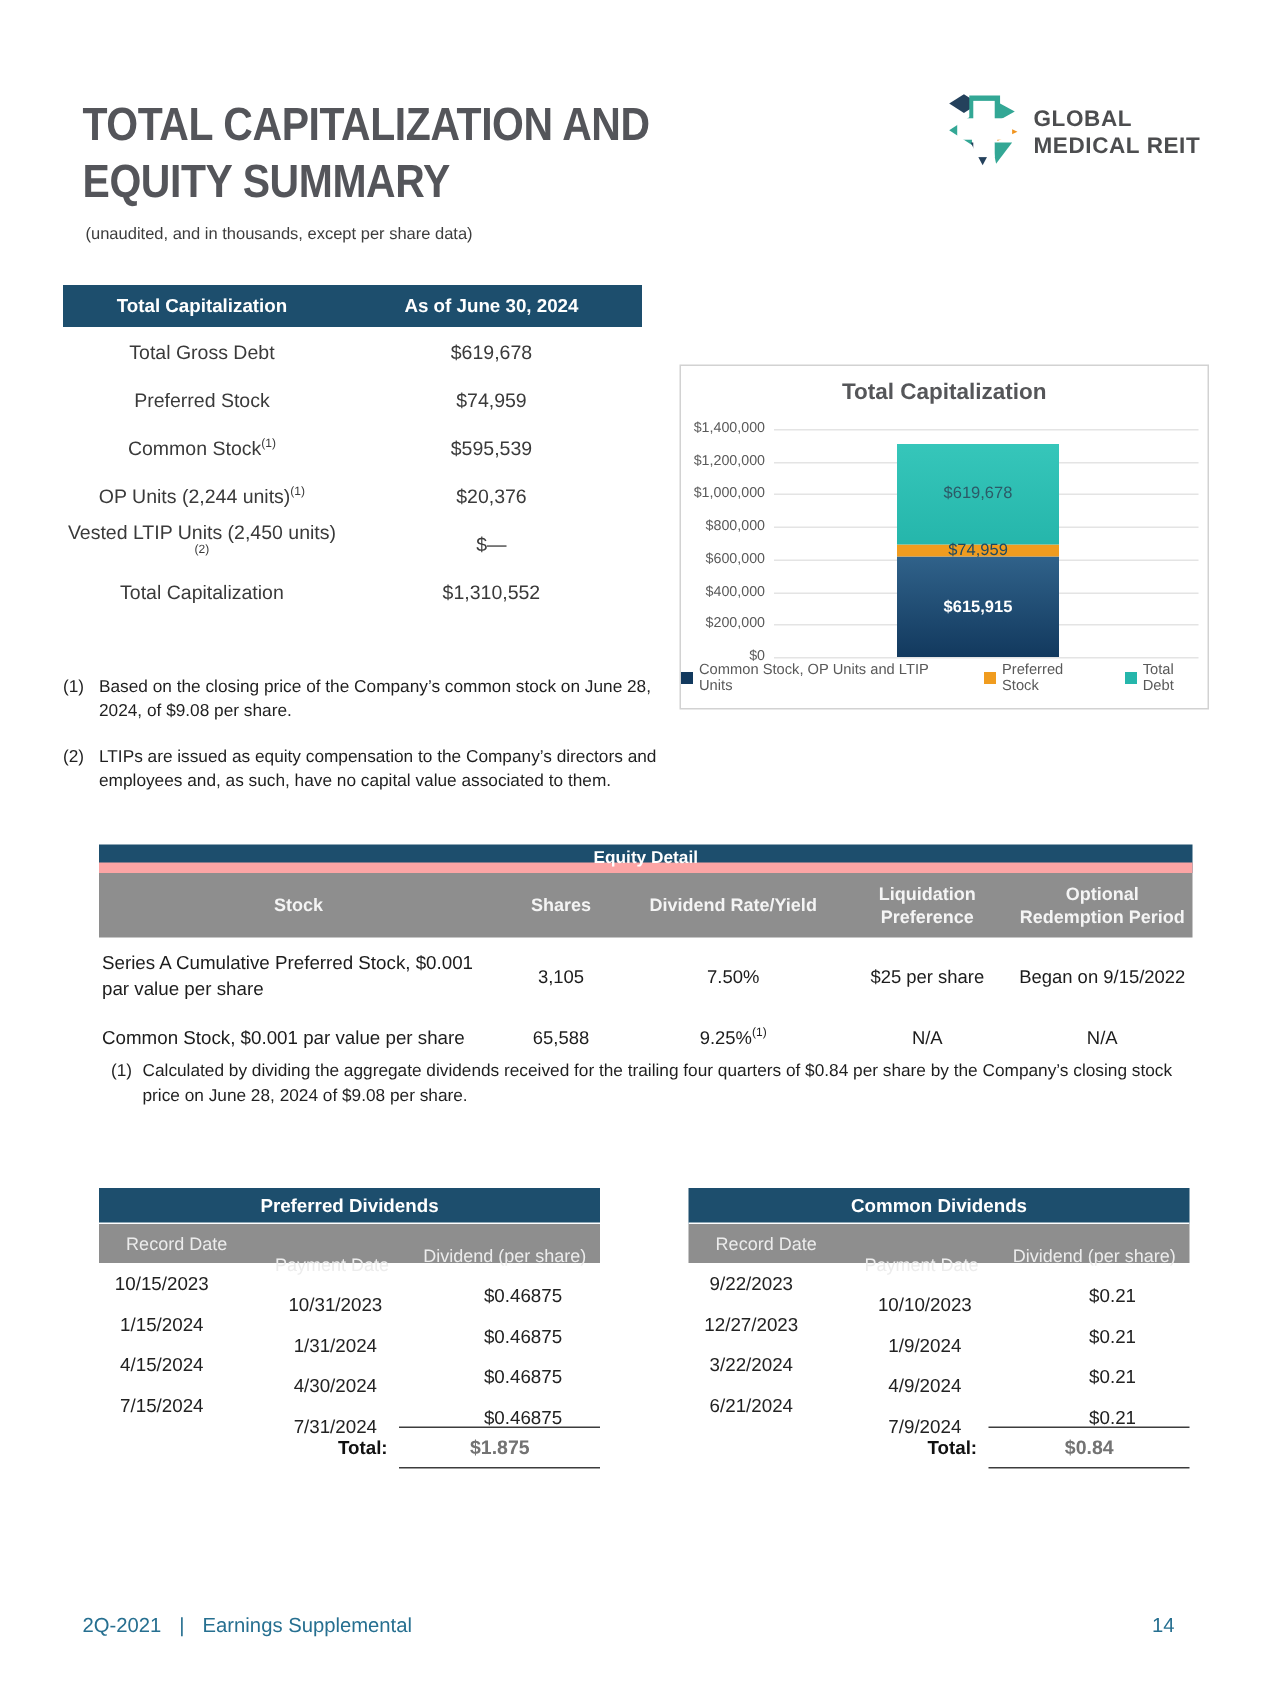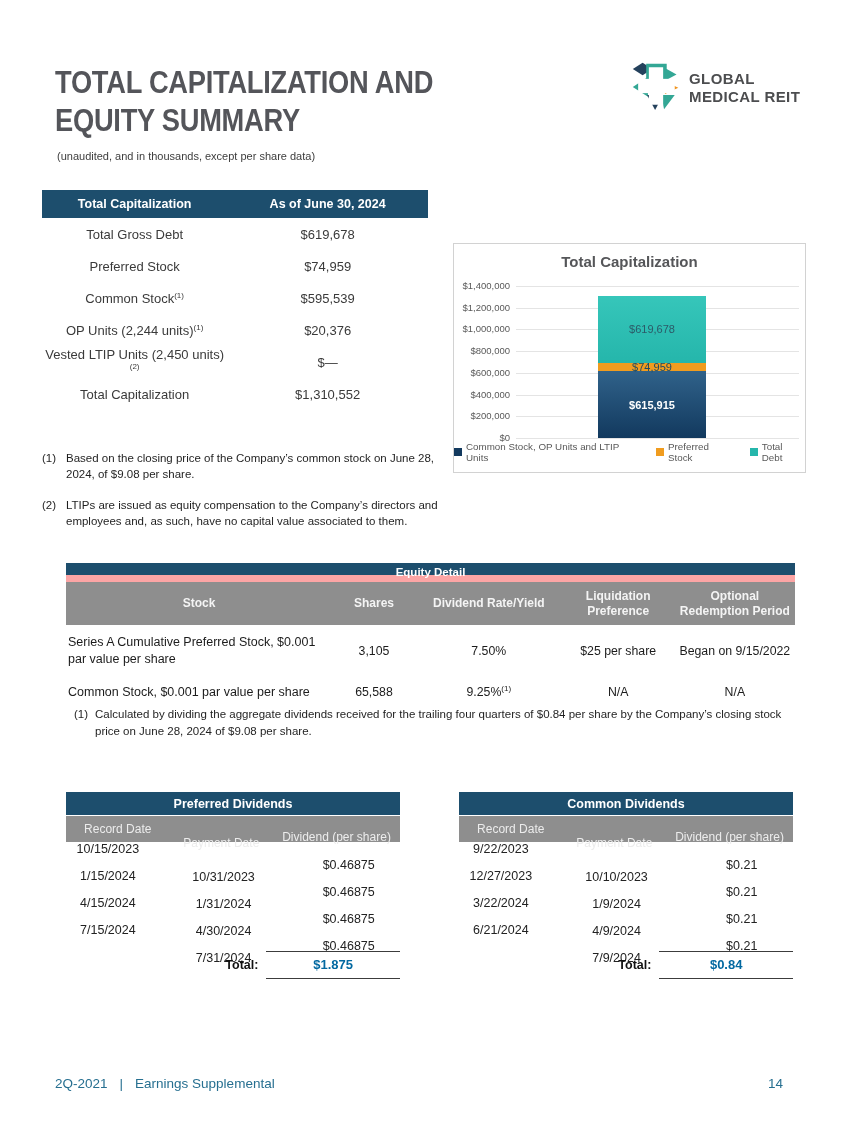--- a/index.html
+++ b/index.html
@@ -61,24 +61,24 @@
   .fn-equity { position:absolute; left:74px; top:706px; width:718px; font-size:11.5px; color:#1f1f1f; display:flex; line-height:1.45; }
   .fn-equity .fn-marker { width:21px; }
 
   
   .div-table { position:absolute; top:792px; width:334px; }
   .div-pref { left:66px; } .div-comm { left:459px; }
   .dt-title { background:#1d4e6d; height:24px; line-height:24px; color:#fff; font-weight:700; font-size:12.5px; text-align:center; border-bottom:1px solid #fff; }
   .dt-head { display:flex; background:#8e8e8e; height:26px; align-items:center; color:#ececec; font-size:12px; }
   .dt-head div, .dt-row div { text-align:center; }
   .dc1 { width:31%; } .dc2 { width:31%;margin-top:28px; } .dc3 { width:38%;margin-top:16px; }
-  .dt-row { display:flex; height:27px; font-size:12.5px; color:#222;gap:32px; }
+  .dt-row { display:flex; height:27px; align-items:center; font-size:12.5px; color:#222;gap:32px; }
   .dt-total { display:flex; align-items:center; margin-top:1px; }
   .dt-total .tl { width:60%; text-align:right; font-weight:700; font-size:12.5px; color:#111; padding-right:8px; }
-  .dt-total .tv { width:40%; text-align:center; font-weight:700; font-size:13px; color:#0369a1; border-top:1px solid #3c3c3c; border-bottom:1px solid #3c3c3c; padding:5px 0 6px; }
+  .dt-total .tv { width:40%; text-align:center; font-weight:700; font-size:13px; color:#737373; border-top:1px solid #3c3c3c; border-bottom:1px solid #3c3c3c; padding:5px 0 6px; }
 
   
   .footer { position:absolute; left:55px; top:1076px; width:728px; display:flex; justify-content:space-between; align-items:center; color:#266f90; font-size:13.5px; }
   .footer .sep { margin:0 12px; }
 </style>
 </head>
 <body>
 
 <div class="page">
 

